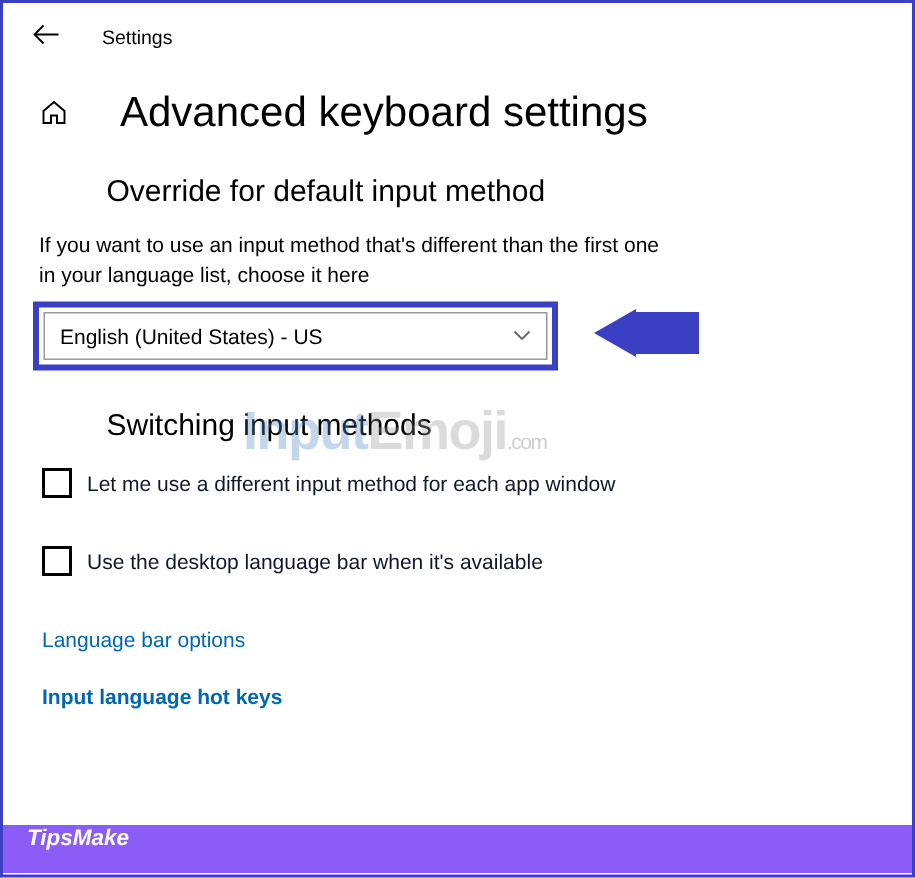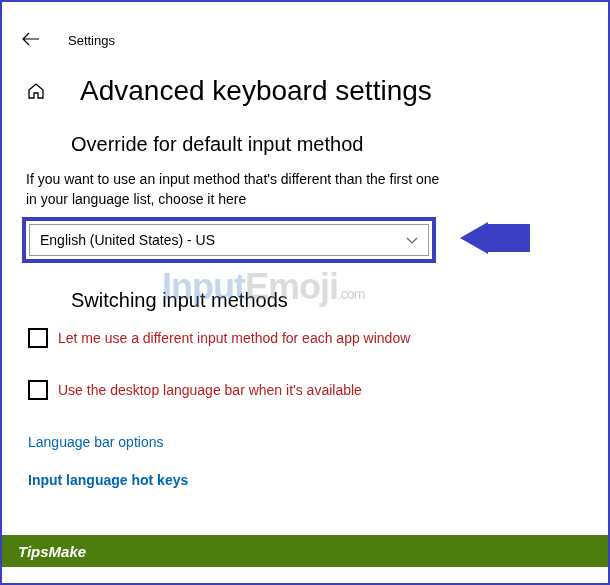--- a/index.html
+++ b/index.html
@@ -10,21 +10,21 @@
     }
     body {
       width: 610px;
       height: 585px;
       background: #fff;
       border: 2px solid #3b3fc4;
       position: relative;
       overflow: hidden;
     }
     .content {
-      padding: 24px 0 0 0;
+      padding: 8px 0 0 0;
     }
     .top-row {
       display: flex;
       align-items: center;
       padding: 4px 0 0 20px;
       gap: 28px;
     }
     .back-arrow {
       font-size: 18px;
       color: #000;
@@ -68,21 +68,21 @@
       display: flex;
       align-items: center;
     }
     .dropdown-box {
       border: 4px solid #3b3fc4;
       padding: 3px;
       display: inline-block;
     }
     .dropdown {
       border: 1px solid #999;
-      width: 400px;
+      width: 336px;
       height: 32px;
       display: flex;
       align-items: center;
       justify-content: space-between;
       padding: 0 10px;
       background: #fff;
       cursor: pointer;
     }
     .dropdown-text {
       font-size: 14px;
@@ -121,48 +121,48 @@
     }
     .checkbox {
       width: 20px;
       height: 20px;
       border: 2px solid #000;
       background: #fff;
       cursor: pointer;
     }
     .checkbox-label {
       font-size: 14px;
-      color: #b91c1c;
+      color: #0f172a;
     }
     .checkbox-row.second {
       padding-top: 32px;
     }
     .link {
       display: block;
       font-size: 14px;
       color: #0066b4;
       padding: 0 0 0 26px;
       cursor: pointer;
     }
     .link.first {
       margin-top: 34px;
     }
     .link.second {
       margin-top: 22px;
       font-weight: bold;
     }
     .footer-bar {
       position: absolute;
-      bottom: 16px;
+      bottom: 1px;
       left: 0;
       right: 0;
       height: 32px;
-      background: #4d7c0f;
-      display: flex;
-      align-items: center;
+      background: #8b5cf6;
+      display: flex;
+      align-items: flex-start;
       padding-left: 16px;
     }
     .footer-text {
       color: #fff;
       font-size: 15px;
       font-weight: bold;
       font-style: italic;
     }
   </style>
 </head>

